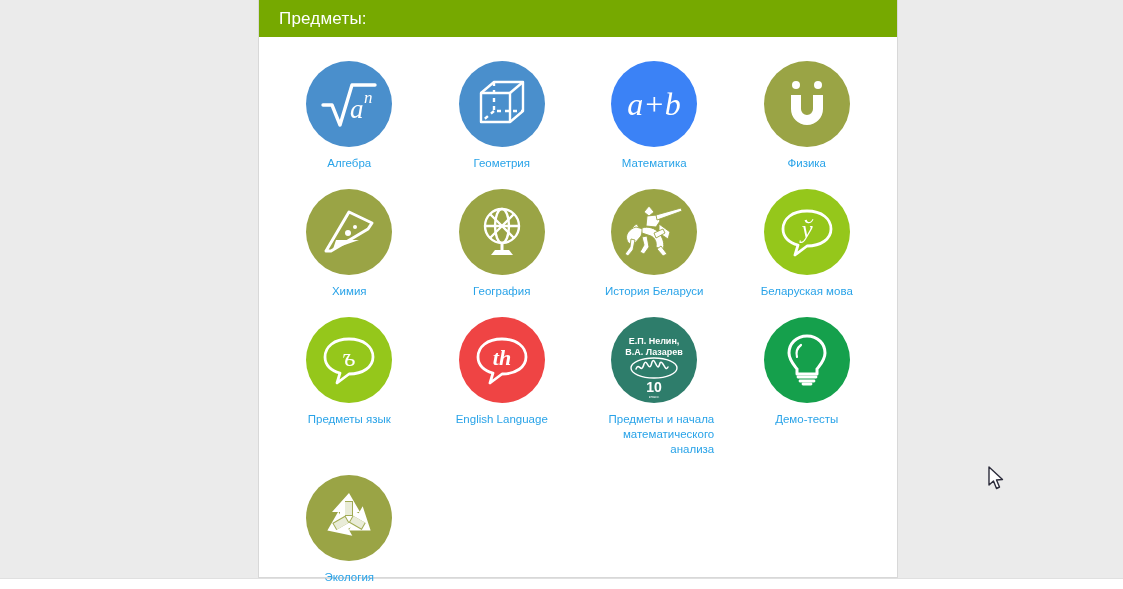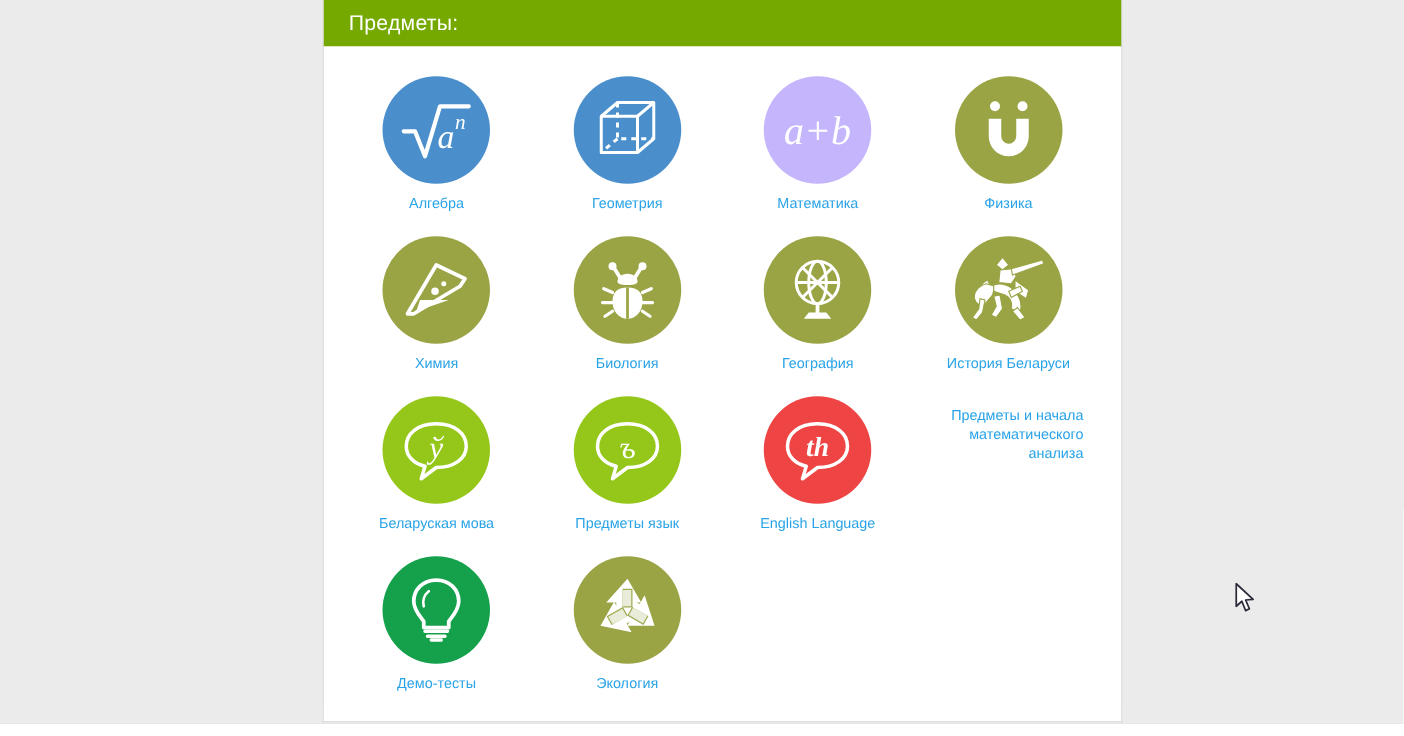--- a/index.html
+++ b/index.html
@@ -158,21 +158,21 @@
                 <path d="M34 15 L47 4"></path>
                 <path d="M18 4 L18 33 L47 33" stroke-dasharray="4 4"></path>
                 <path d="M18 33 L5 44" stroke-dasharray="4 4"></path>
               </g>
             </svg>
           </div>
           <div class="subject-label">Геометрия</div>
         </div>
 
         <div class="subject-item">
-          <div class="subject-circle" style="background:#c4b5fd">
+          <div class="subject-circle" style="background:#3b82f6">
             <svg class="subject-icon-svg" width="70" height="46" viewBox="0 0 70 46">
               <text x="35" y="34" text-anchor="middle" font-family="'Liberation Serif',serif" font-style="italic" font-size="32" fill="#fff">a+b</text>
             </svg>
           </div>
           <div class="subject-label">Математика</div>
         </div>
 
 
         <div class="subject-item">
           <div class="subject-circle" style="background:#9aa445">
@@ -190,34 +190,20 @@
             <svg class="subject-icon-svg" width="56" height="50" viewBox="0 0 56 50">
               <path d="M28 5 L51 16 L47 22 L10 44 L5 44 Z" fill="none" stroke="#fff" stroke-width="3" stroke-linejoin="round"></path>
               <path d="M15 33 L38 33 L12 42 Z" fill="#fff"></path>
               <circle cx="27" cy="26" r="3" fill="#fff"></circle>
               <circle cx="34" cy="20" r="2" fill="#fff"></circle>
             </svg>
           </div>
           <div class="subject-label">Химия</div>
         </div>
 
-        <div class="subject-item">
-          <div class="subject-circle" style="background:#9aa445">
-            <svg class="subject-icon-svg" width="46" height="52" viewBox="0 0 46 52">
-              <path d="M12 8 L17 16 M34 8 L29 16" stroke="#fff" stroke-width="3" stroke-linecap="round" fill="none"></path>
-              <circle cx="11" cy="7" r="3.2" fill="#fff"></circle>
-              <circle cx="35" cy="7" r="3.2" fill="#fff"></circle>
-              <path d="M23 13 C18 13 15 16 15 19 C15 21 17 22 23 22 C29 22 31 21 31 19 C31 16 28 13 23 13 Z" fill="#fff"></path>
-              <path d="M23 24 C14 24 11 29 11 35 C11 43 16 49 23 49 C30 49 35 43 35 35 C35 29 32 24 23 24 Z" fill="#fff"></path>
-              <path d="M23 24 L23 49" stroke="#9aa445" stroke-width="2.2"></path>
-              <path d="M11 28 L4 25 M11 36 L3 36 M11 43 L5 47 M35 28 L42 25 M35 36 L43 36 M35 43 L41 47" stroke="#fff" stroke-width="2.6" stroke-linecap="round"></path>
-            </svg>
-          </div>
-          <div class="subject-label">Биология</div>
-        </div>
 
         <div class="subject-item">
           <div class="subject-circle" style="background:#9aa445">
             <svg class="subject-icon-svg" width="52" height="54" viewBox="0 0 52 54">
               <g fill="none" stroke="#fff" stroke-width="2.4">
                 <circle cx="26" cy="21" r="17"></circle>
                 <ellipse cx="26" cy="21" rx="7" ry="17"></ellipse>
                 <path d="M9 21 L43 21"></path>
                 <path d="M14 9 C20 15 32 27 38 33"></path>
                 <path d="M38 9 C32 15 20 27 14 33"></path>
@@ -275,20 +261,30 @@
             <svg class="subject-icon-svg" width="56" height="54" viewBox="0 0 56 54">
               <path d="M28 6 C13 6 4 14 4 24 C4 32 10 38 19 40 L16 50 L28 41 C42 41 52 34 52 24 C52 14 43 6 28 6 Z" fill="none" stroke="#fff" stroke-width="2.8" stroke-linejoin="round"></path>
               <text x="28" y="32" text-anchor="middle" font-family="'Liberation Serif',serif" font-style="italic" font-weight="bold" font-size="22" fill="#fff">th</text>
             </svg>
           </div>
           <div class="subject-label">English Language</div>
         </div>
 
 
         <div class="subject-item">
+          <div class="subject-circle" style="background:#2e7d6b">
+            <svg class="subject-icon-svg" width="86" height="86" viewBox="0 0 86 86">
+              <text x="43" y="27" text-anchor="middle" font-family="'Liberation Sans',sans-serif" font-weight="bold" font-size="9" fill="#fff">Е.П. Нелин,</text>
+              <text x="43" y="38" text-anchor="middle" font-family="'Liberation Sans',sans-serif" font-weight="bold" font-size="9" fill="#fff">В.А. Лазарев</text>
+              <ellipse cx="43" cy="51" rx="23" ry="10" fill="none" stroke="#fff" stroke-width="1.4"></ellipse>
+              <path d="M25 52 C28 44 30 58 33 47 C36 40 38 58 41 45 C44 38 46 58 49 46 C52 42 54 56 57 50" fill="none" stroke="#fff" stroke-width="1.5" stroke-linecap="round"></path>
+              <text x="43" y="75" text-anchor="middle" font-family="'Liberation Sans',sans-serif" font-weight="bold" font-size="14" fill="#fff">10</text>
+              <text x="43" y="81" text-anchor="middle" font-family="'Liberation Sans',sans-serif" font-size="4" fill="#fff">класс</text>
+            </svg>
+          </div>
           <div class="subject-label">Предметы и начала математического анализа</div>
         </div>
 
         <div class="subject-item">
           <div class="subject-circle" style="background:#15a04c">
             <svg class="subject-icon-svg" width="46" height="56" viewBox="0 0 46 56">
               <path d="M23 4 C12 4 5 12 5 21 C5 28 10 33 13 37 L13 42 L33 42 L33 37 C36 33 41 28 41 21 C41 12 34 4 23 4 Z" fill="none" stroke="#fff" stroke-width="3" stroke-linejoin="round"></path>
               <path d="M17 13 C13 16 12 21 13 25" fill="none" stroke="#fff" stroke-width="2.2" stroke-linecap="round"></path>
               <path d="M14 45 L32 45 M16 49 L30 49" stroke="#fff" stroke-width="2.8" stroke-linecap="round"></path>
               <path d="M19 52 L27 52" stroke="#fff" stroke-width="2.8" stroke-linecap="round"></path>

